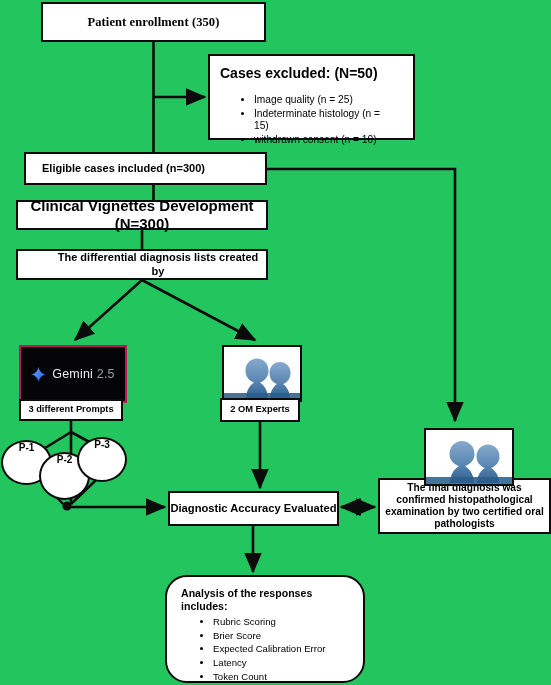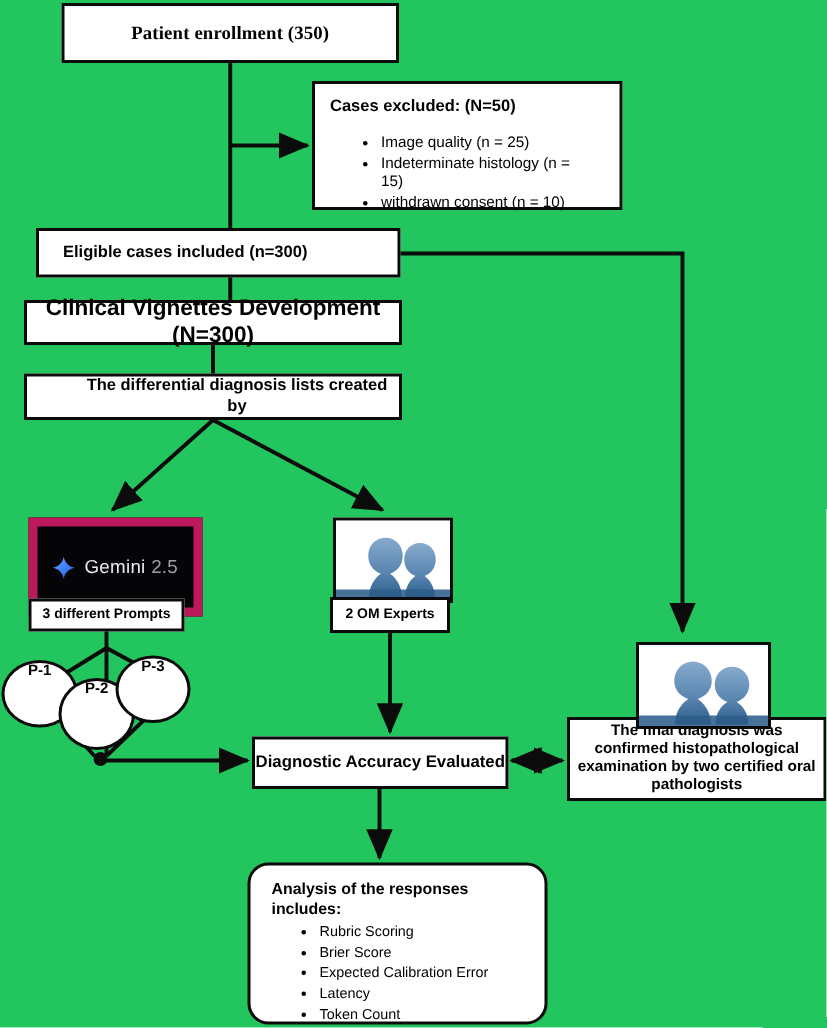--- a/index.html
+++ b/index.html
@@ -9,49 +9,49 @@
   .box{position:absolute;box-sizing:border-box;background:#fff;border:2.5px solid #0b0b0b;
        display:flex;align-items:center;justify-content:center;text-align:center;
        font-weight:bold;color:#000;line-height:1.2;}
 
   .serif{font-family:"Liberation Serif", serif;}
 
   #b-enroll{left:41px;top:2px;width:225px;height:40px;font-size:12.5px;letter-spacing:.1px;}
 
   #b-excl{left:208px;top:54px;width:207px;height:86px;display:block;
           font-weight:normal;text-align:left;padding:9px 6px 6px 8px;font-size:10.3px;}
-  #b-excl .hdr{font-weight:bold;font-size:11px;margin:0 0 2px 2px;}
+  #b-excl .hdr{font-weight:bold;font-size:14px;margin:0 0 2px 2px;}
   #b-excl ul{margin:12px;padding:0 0 0 24px;list-style:disc;}
   #b-excl li{margin:1.5px 0;font-size:10.2px;}
 
   #b-elig{left:24px;top:152px;width:243px;height:33px;font-size:11px;justify-content:flex-start;padding-left:16px;}
   #b-vig{left:16px;top:200px;width:252px;height:30px;font-size:15px;}
   #b-diff{left:16px;top:249px;width:252px;height:31px;font-size:11px;padding-left:32px;}
 
   
-  #gem{position:absolute;left:19px;top:345px;width:104px;height:54px;background:#050507;border:6px solid #be185d;
+  #gem{position:absolute;left:19px;top:345px;width:104px;height:54px;background:#050507;border:2px solid #be185d;
        display:flex;align-items:center;justify-content:center;}
   #gem .gtxt{font-size:12.5px;color:#e8eaed;letter-spacing:.2px;}
   #gem .gtxt .ver{color:#9aa0a6;}
   #gem .spark{width:15px;height:15px;margin-right:6px;display:block;}
   #b-prompts{left:19px;top:399px;width:104px;height:22px;font-size:9.3px;}
 
   
   #om-img{position:absolute;left:222px;top:345px;width:76px;height:53px;border:2.5px solid #0b0b0b;
           background:#fff;overflow:hidden;}
   #b-om{left:220px;top:398px;width:80px;height:24px;font-size:9.3px;}
 
   
   #fin-img{position:absolute;left:424px;top:428px;width:86px;height:54px;border:2.5px solid #0b0b0b;
            background:#fff;overflow:hidden;z-index:4;}
   #b-final{left:378px;top:478px;width:173px;height:56px;font-size:10.2px;z-index:3;padding:0 4px;}
 
   #b-diag{left:168px;top:491px;width:171px;height:35px;font-size:11.2px;}
 
-  #b-analysis{left:165px;top:575px;width:200px;height:108px;border-radius:14px;display:block;
+  #b-analysis{left:165px;top:575px;width:200px;height:108px;border-radius:22px;display:block;
               text-align:left;padding:10px 8px 6px 14px;font-size:10.4px;}
   #b-analysis .hdr{font-weight:bold;font-size:10.6px;line-height:1.22;}
   #b-analysis ul{margin:3px 0 0 0;padding:0 0 10px 32px;list-style:disc;font-weight:normal;}
   #b-analysis li{margin:2.2px 0;font-size:9.6px;}
 
   .ell{position:absolute;border:2.5px solid #0b0b0b;background:#fff;border-radius:50%;
        display:flex;align-items:flex-start;justify-content:center;font-weight:bold;font-size:10px;z-index:3;}
   #p1{left:1px;top:440px;width:47px;height:41px;}
   #p2{left:39px;top:452px;width:47px;height:44px;}
   #p3{left:77px;top:437px;width:46px;height:41px;}

